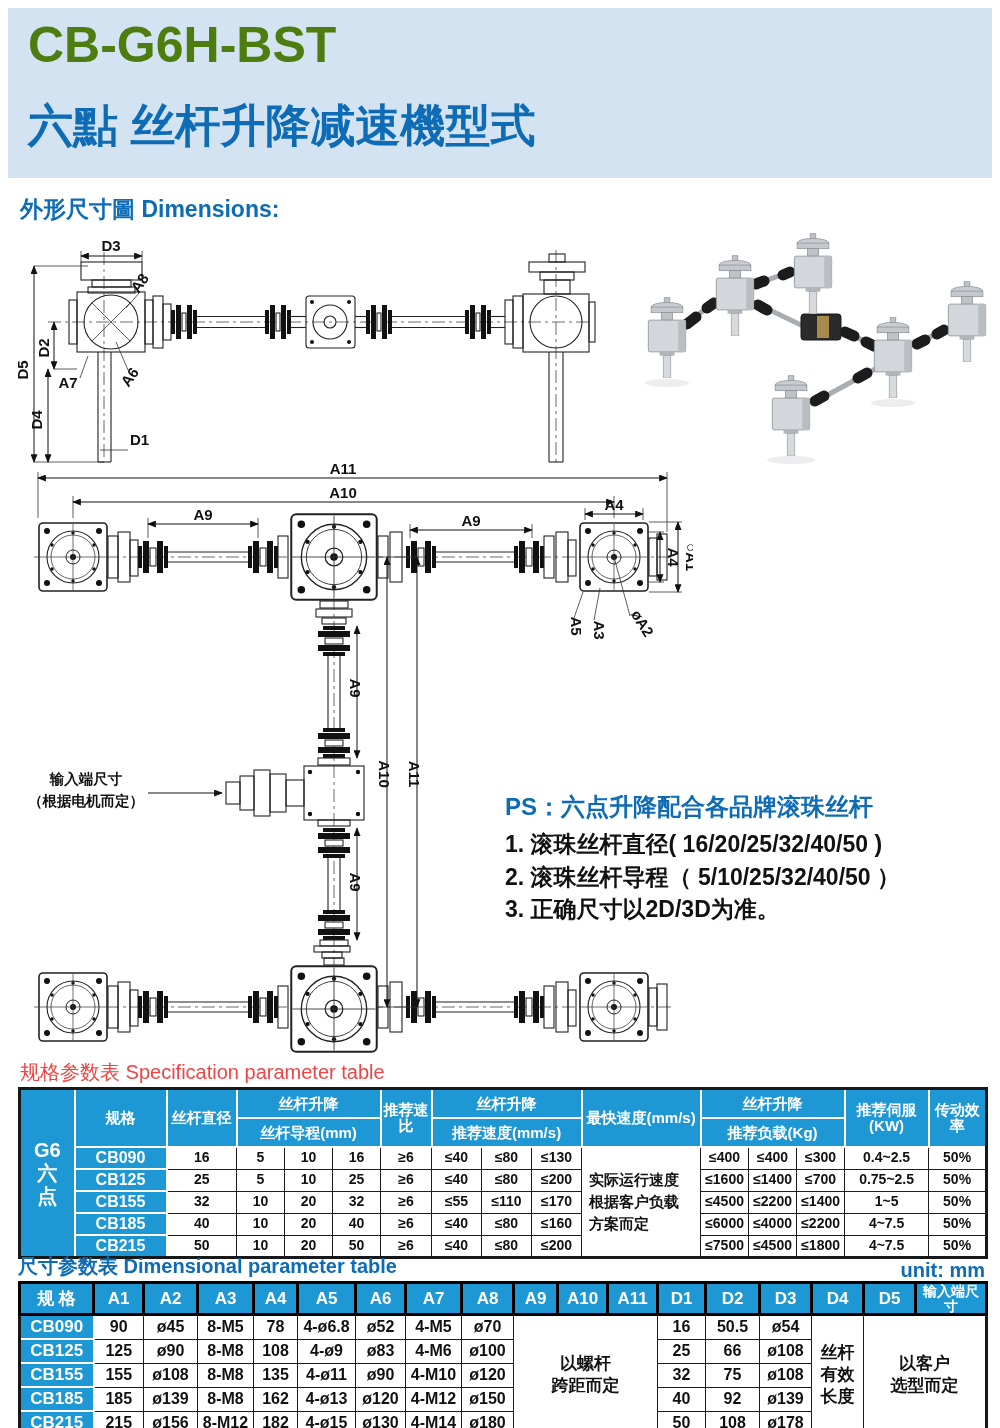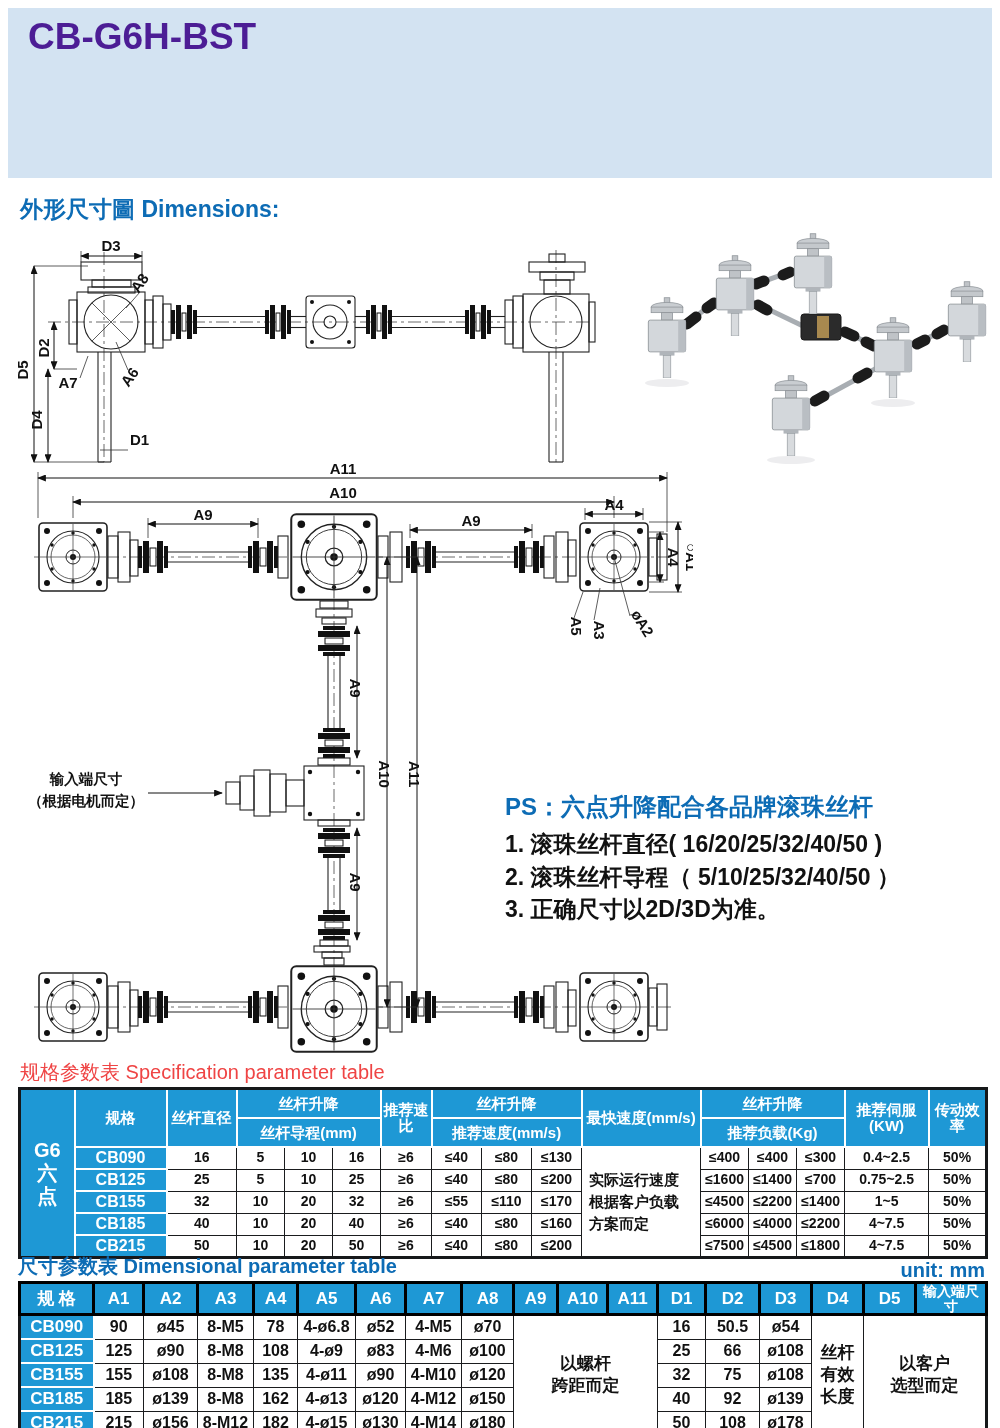--- a/index.html
+++ b/index.html
@@ -1,21 +1,21 @@
 <!DOCTYPE html>
 <html><head>
 <meta charset="utf-8">
 <style>
   html,body{margin:0;padding:0;background:#fff;}
   body{width:1000px;height:1428px;position:relative;font-family:"Liberation Sans","DejaVu Sans",sans-serif;color:#111;}
   .abs{position:absolute;}
 
   
   .banner{left:8px;top:8px;width:984px;height:170px;background:#d3e3f2;}
-  .banner .title{position:absolute;left:20px;top:8px;font-size:37px;font-weight:bold;color:#4c1d95;letter-spacing:0px;}
+  .banner .title{position:absolute;left:20px;top:8px;font-size:50px;font-weight:bold;color:#4d7c0f;letter-spacing:0px;}
   .banner .subtitle{position:absolute;left:20px;top:88px;font-size:45px;font-weight:bold;color:#0d6cb5;}
 
   .sec-title{left:20px;top:194px;font-size:23px;font-weight:bold;color:#0d6cb5;}
 
   
   .ps{left:505px;top:790px;width:480px;line-height:1.42;}
   .ps .ps-title{color:#0d6cb5;font-weight:bold;font-size:24px;margin-bottom:4px;}
   .ps .ps-item{color:#111;font-weight:700;font-size:23px;}
 
   
@@ -51,20 +51,21 @@
   .ln{stroke:#222;stroke-width:1.1;fill:none;}
   .thin{stroke:#333;stroke-width:0.8;fill:none;}
   .dim{stroke:#111;stroke-width:1;fill:none;}
   .cl{stroke:#444;stroke-width:0.8;stroke-dasharray:13 4 3 4;fill:none;}
 </style>
 </head>
 <body>
 
 <div class="abs banner">
   <div class="title">CB-G6H-BST</div>
+  <div class="subtitle">六點 丝杆升降减速機型式</div>
 </div>
 
 <div class="abs sec-title">外形尺寸圖 Dimensions:</div>
 
 <svg class="abs" style="left:8px;top:230px;" width="592" height="236" viewBox="0 0 592 236">
   <defs>
     <marker id="ma" viewBox="0 0 10 8" refX="9" refY="4" markerWidth="9" markerHeight="7" orient="auto-start-reverse">
       <path d="M0 0L10 4L0 8z" fill="#111"></path>
     </marker>
     <symbol id="fcpl" viewBox="0 0 26 34">

